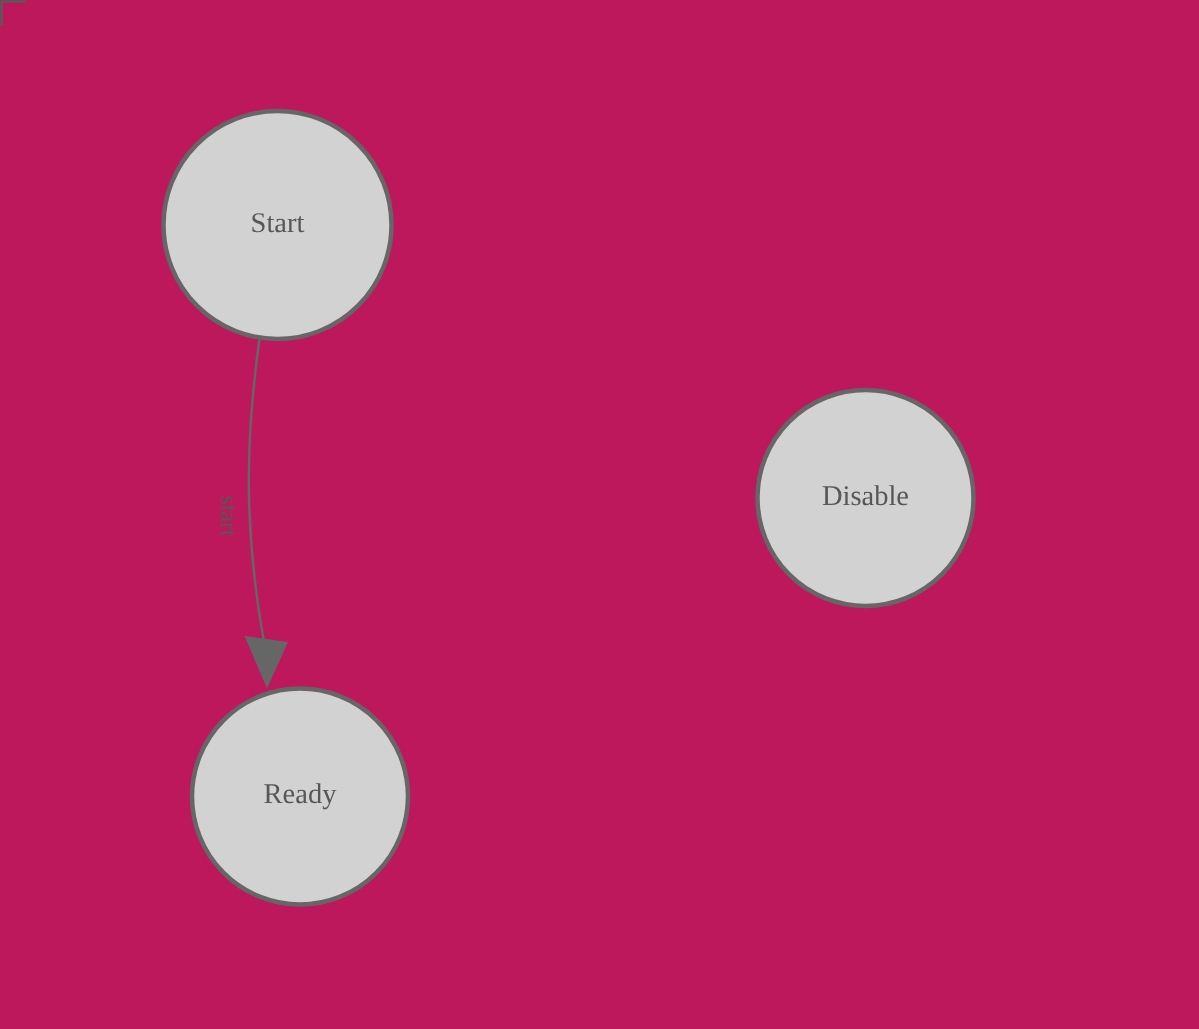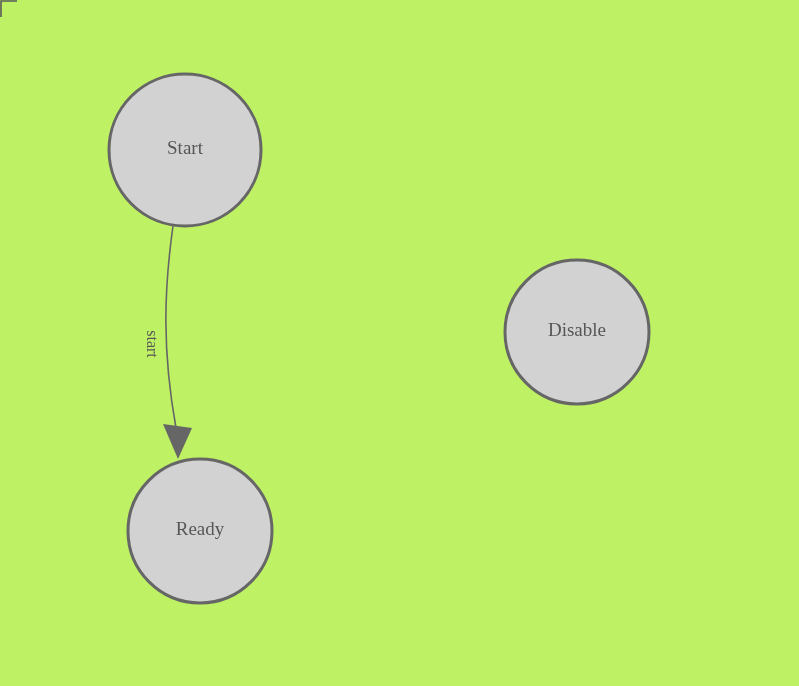--- a/index.html
+++ b/index.html
@@ -4,21 +4,21 @@
 <style>
   html, body {
     margin: 0;
     padding: 0;
     background: #ffffff;
   }
   #canvas {
     position: relative;
     width: 799px;
     height: 686px;
-    background: #bef264;
+    background: #be185d;
     overflow: hidden;
     font-family: "Liberation Serif", "DejaVu Serif", serif;
   }
   #diagram-svg {
     position: absolute;
     left: 0;
     top: 0;
     width: 799px;
     height: 686px;
   }

